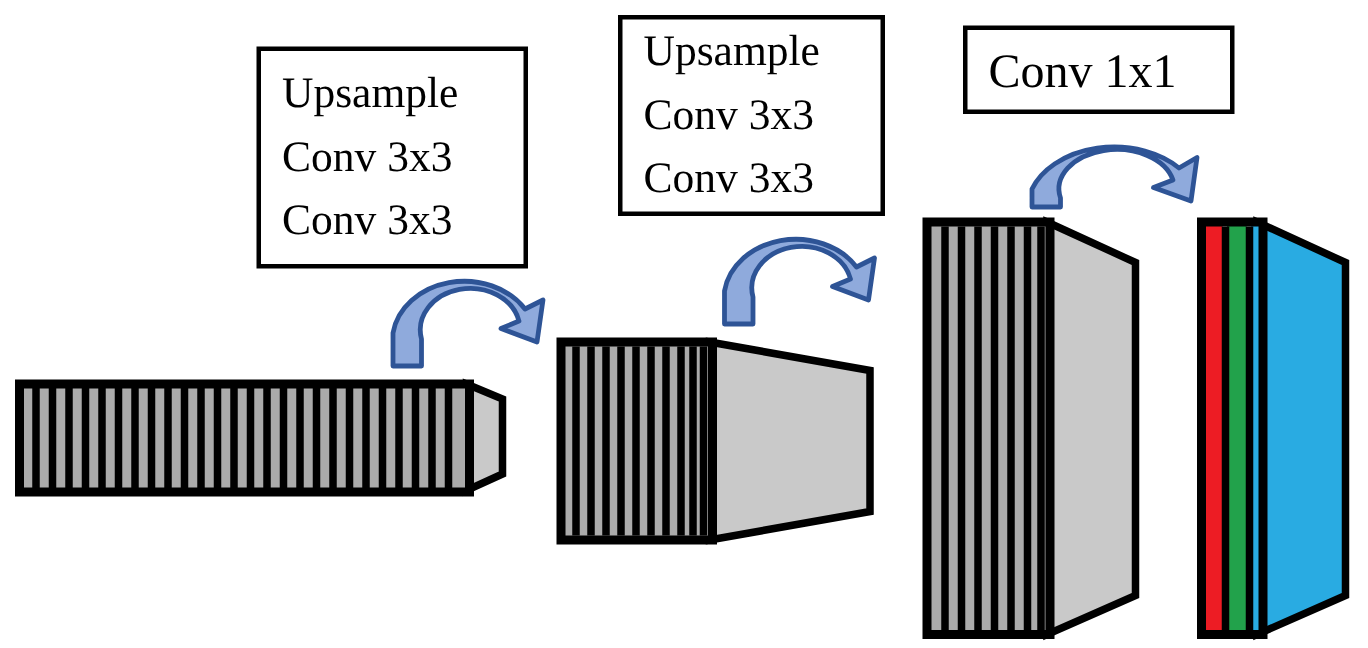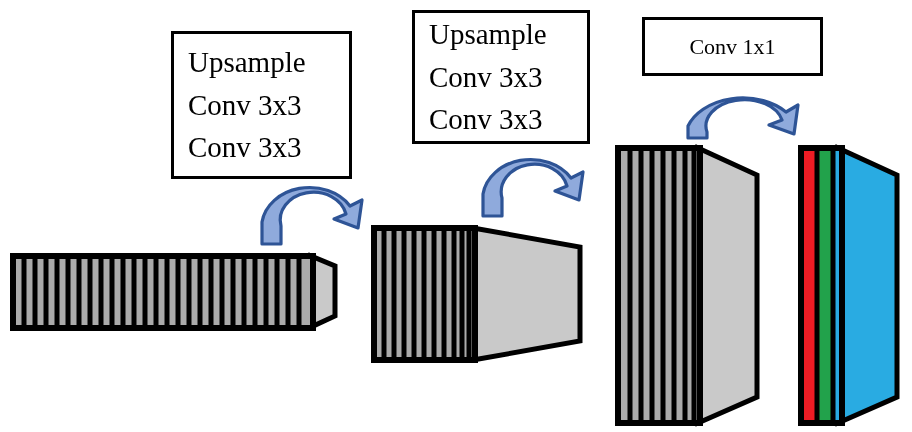--- a/index.html
+++ b/index.html
@@ -26,21 +26,21 @@
     font-family:"Liberation Serif", serif;
     font-size:29px;
     line-height:1.47;
     color:#000000;
     white-space:nowrap;
     text-align:left;
   }
   #box1{left:171px;top:31px;width:181px;height:148px;}
   #box2{left:412px;top:10px;width:178px;height:134px;}
   #box3{left:642px;top:17px;width:181px;height:59px;}
-  #box3 .line{font-size:22px;line-height:1.0;text-align:center;}
+  #box3 .line{font-size:32px;line-height:1.0;text-align:left;}
   svg{display:block;}
 </style>
 </head>
 <body>
 
 <div id="stage">
 
   <svg class="layer" viewBox="0 0 912 432" width="912" height="432">
 
     <g>

